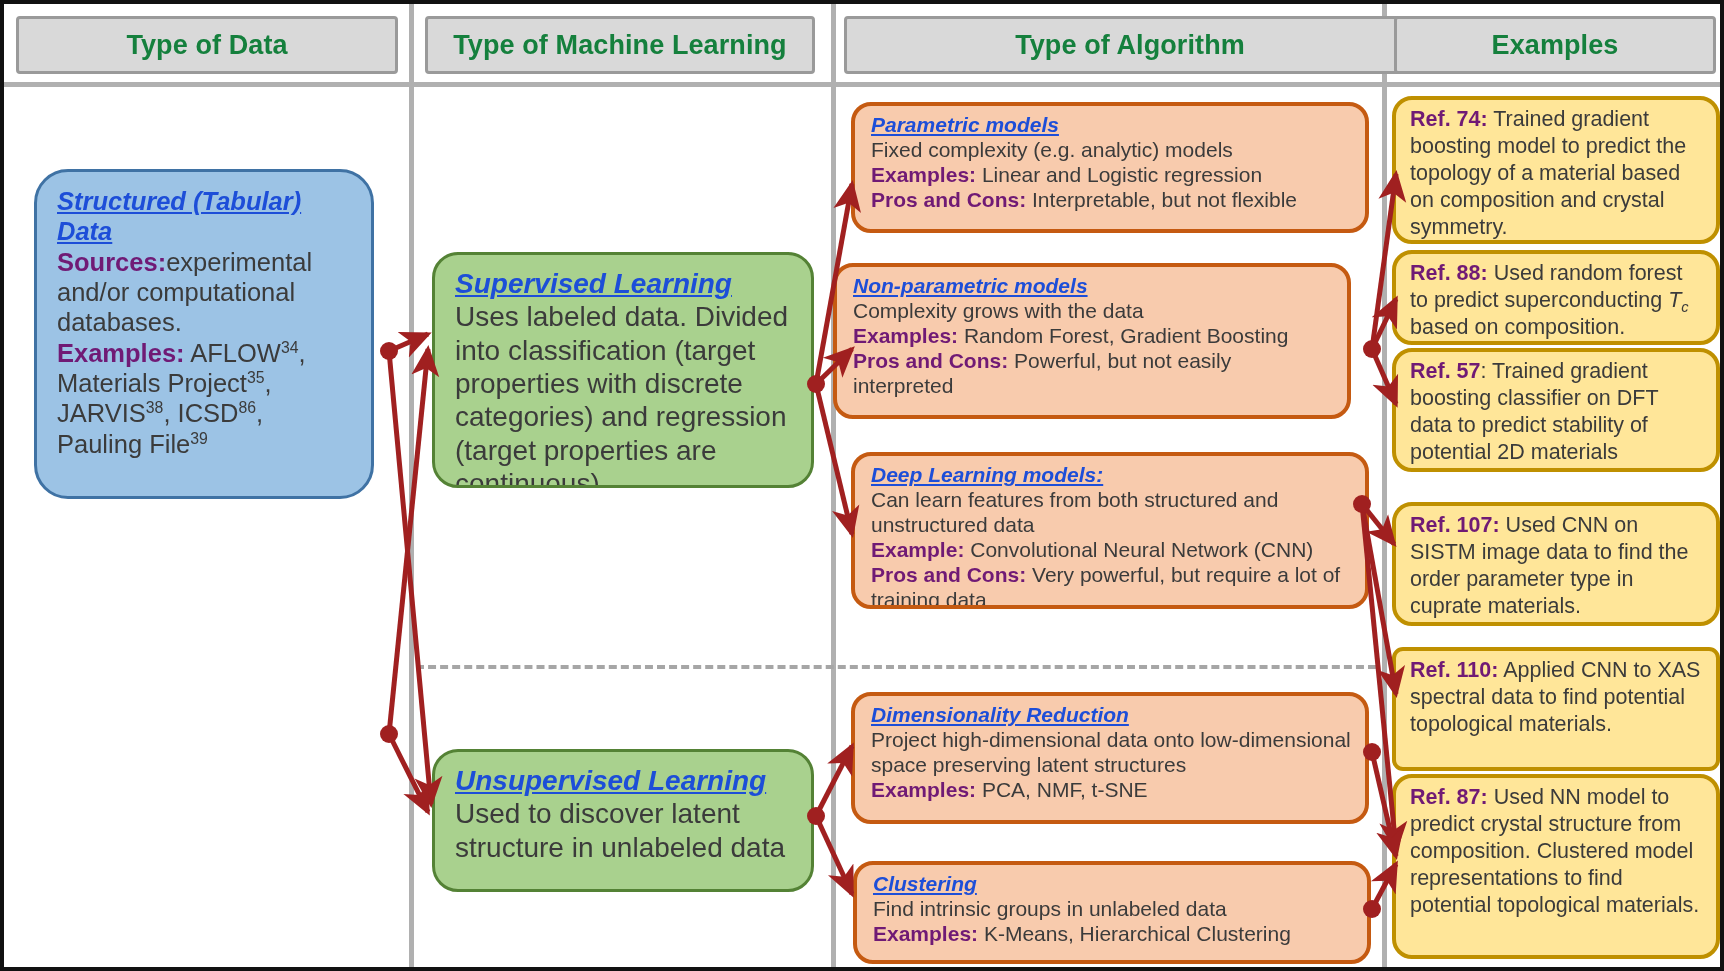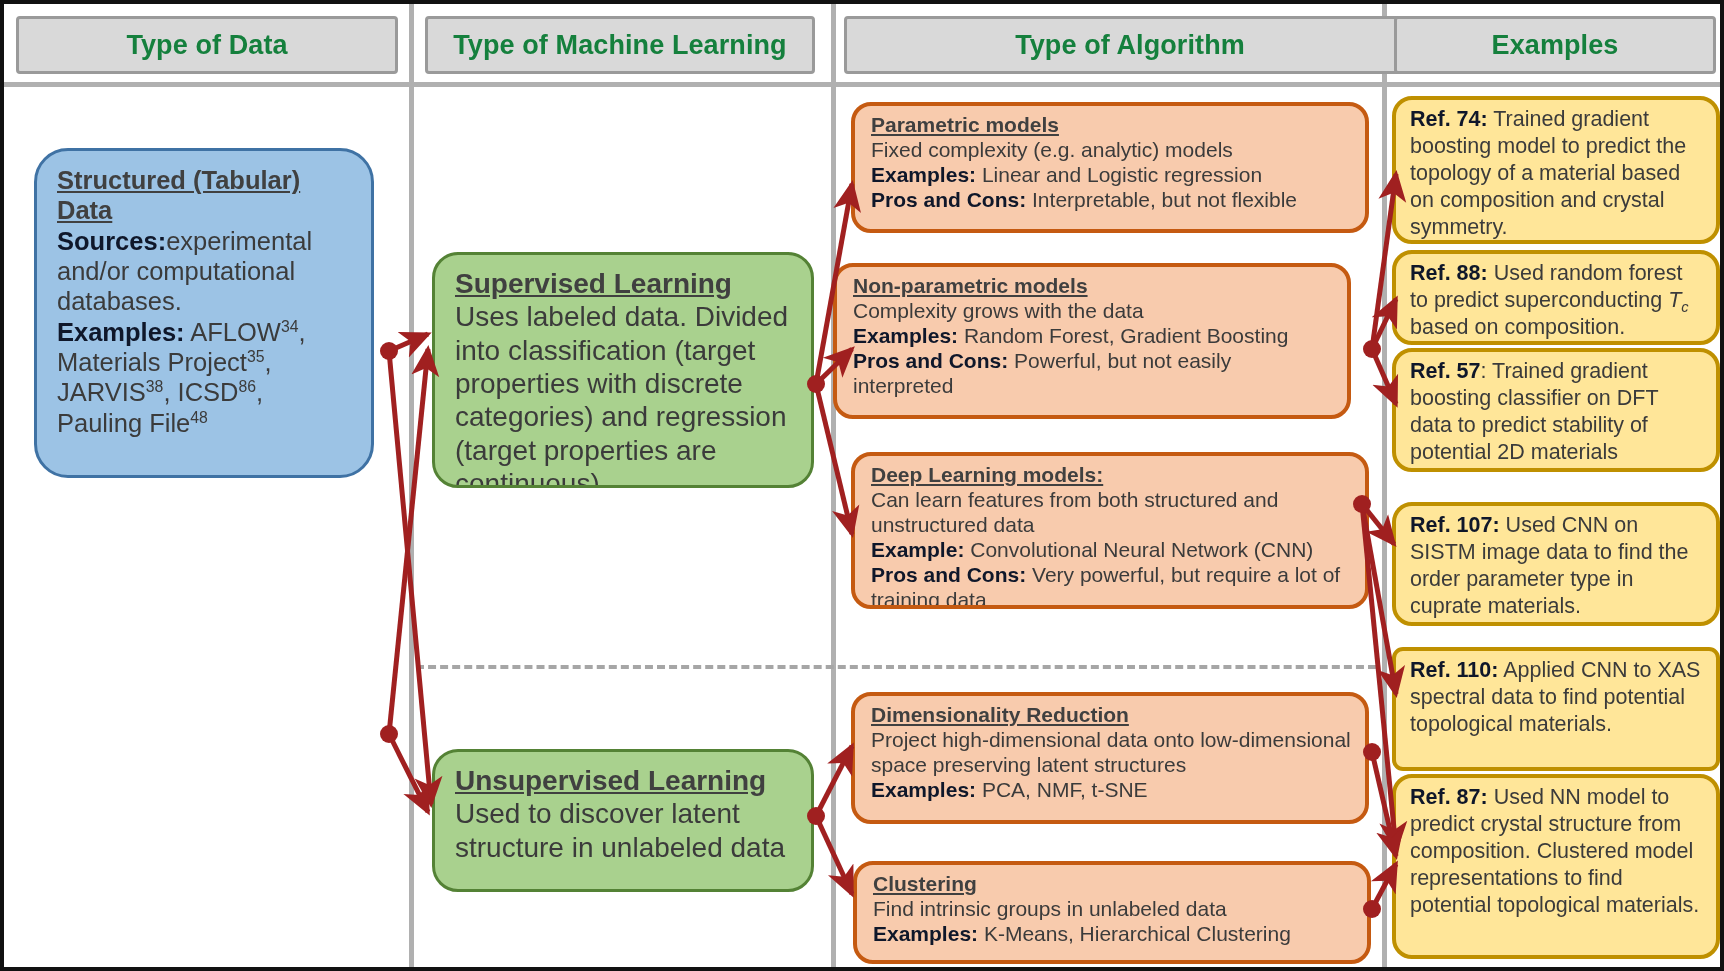--- a/index.html
+++ b/index.html
@@ -50,25 +50,26 @@
     box-sizing:border-box;
     border-radius:22px;
     padding:8px 14px 8px 16px;
     color:#3b3b3b;
     line-height:1.19;
     overflow:hidden;
   }
   .node .ttl{
     display:block;
     font-weight:bold;
-    color:#404040;
+    color:#1d4ed8;
     text-decoration:underline;
     text-underline-offset:2px;
-  }
-  .node .lbl{font-weight:bold;color:#0f172a;}
+    font-style:italic;
+  }
+  .node .lbl{font-weight:bold;color:#701a75;}
   .node p{margin:0;}
 
   .blue{
     background:#9cc3e5;
     border:3px solid #3f72a4;
     font-size:25.5px;
     border-radius:34px;
     padding:14px 16px 10px 20px;
   }
   .green{
@@ -132,24 +133,24 @@
   </div>
   <div class="hdr" style="left:840px;top:12px;width:572px;height:58px;">
     <span>Type of Algorithm</span>
   </div>
   <div class="hdr" style="left:1390px;top:12px;width:322px;height:58px;">
     <span>Examples</span>
   </div>
 
   <div class="dash-div" style="left:412px;top:661px;width:960px;"></div>
 
-  <div class="node blue" style="left:30px;top:144px;width:340px;height:330px;">
+  <div class="node blue" style="left:30px;top:165px;width:340px;height:330px;">
     <span class="ttl">Structured (Tabular) Data</span>
     <p><span class="lbl">Sources:</span><span>experimental and/or computational databases.</span></p>
-    <p><span class="lbl">Examples:</span> AFLOW<sup>34</sup>, Materials&nbsp;Project<sup>35</sup>, JARVIS<sup>38</sup>, ICSD<sup>86</sup>, Pauling&nbsp;File<sup>48</sup></p>
+    <p><span class="lbl">Examples:</span> AFLOW<sup>34</sup>, Materials&nbsp;Project<sup>35</sup>, JARVIS<sup>38</sup>, ICSD<sup>86</sup>, Pauling&nbsp;File<sup>39</sup></p>
   </div>
 
 
   <div class="node green" style="left:428px;top:248px;width:382px;height:236px;">
     <span class="ttl">Supervised Learning</span>
     <p>Uses labeled data. Divided into classification (target properties with discrete categories) and regression (target properties are continuous)</p>
   </div>
 
   <div class="node green" style="left:428px;top:745px;width:382px;height:143px;">
     <span class="ttl">Unsupervised Learning</span>

